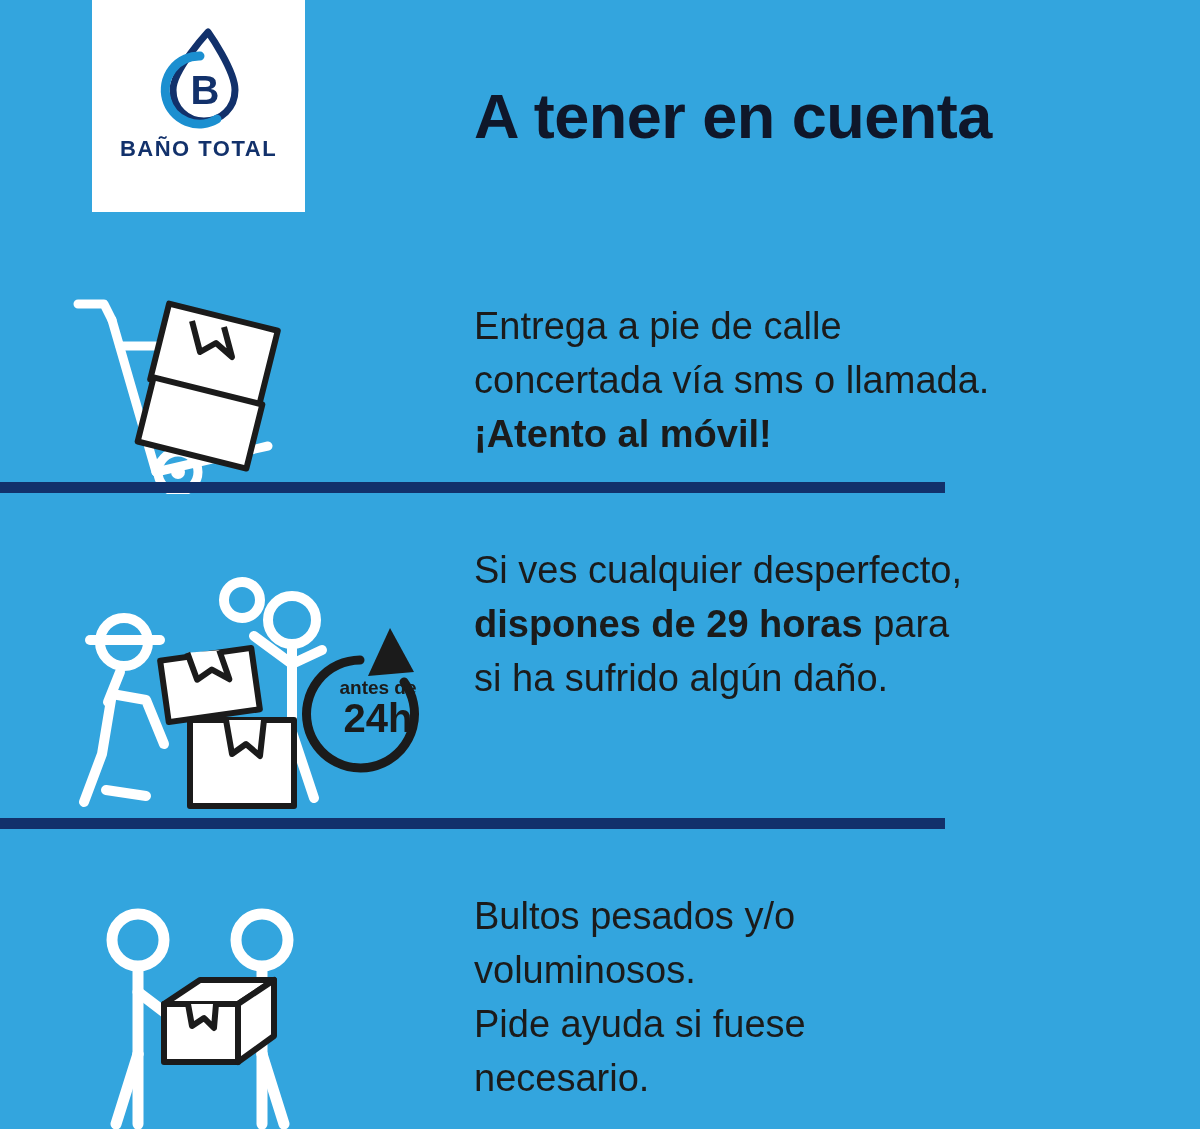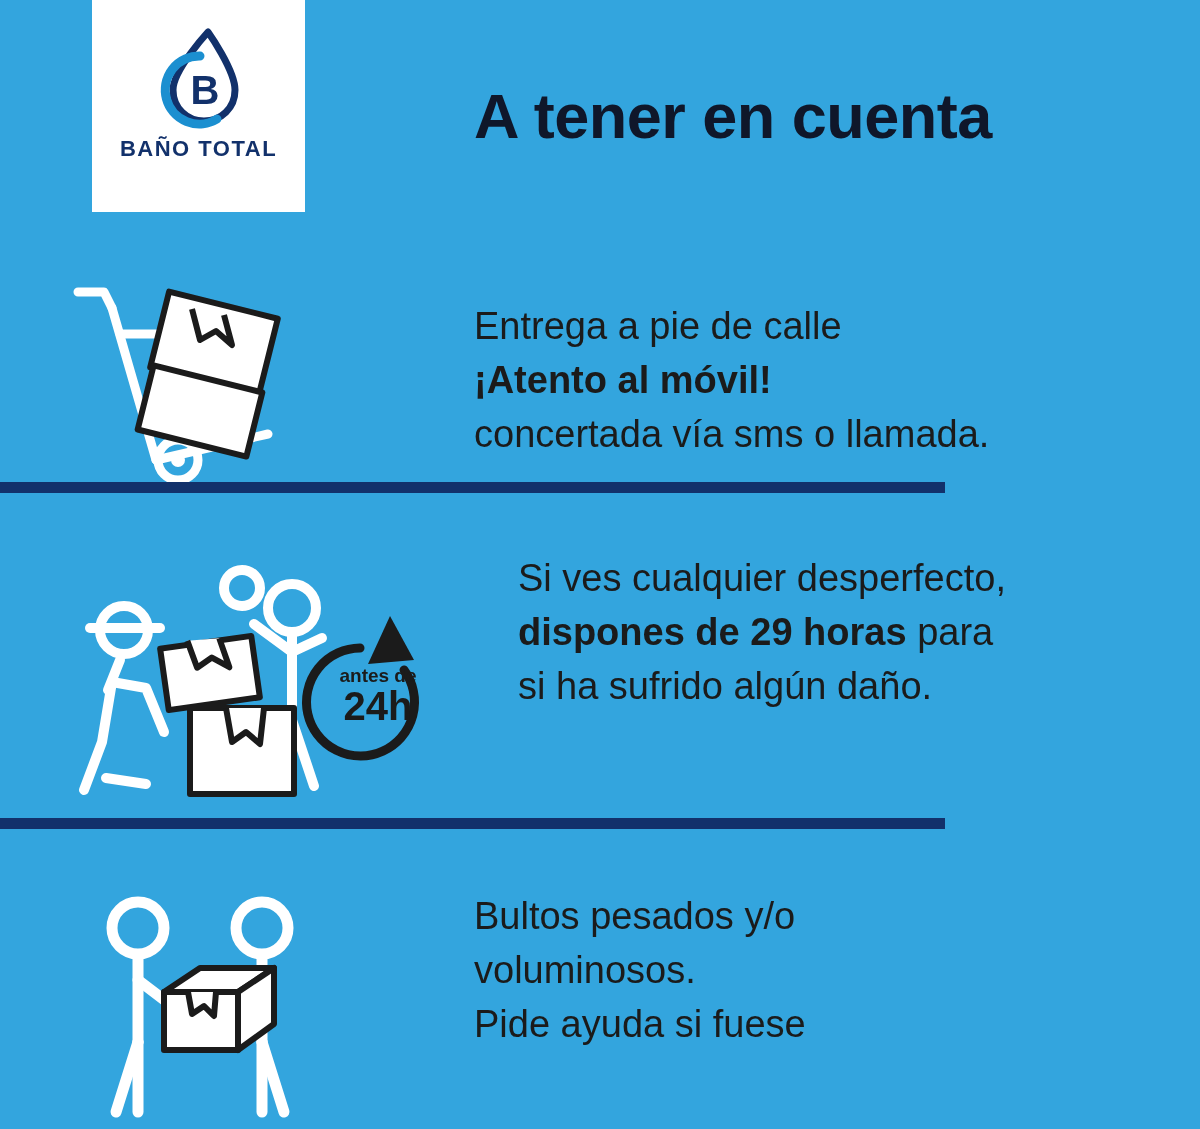--- a/index.html
+++ b/index.html
@@ -77,42 +77,42 @@
 
   
   .row {
     position: absolute;
     left: 0;
     width: 1200px;
   }
   .row .icon-cell {
     position: absolute;
     left: 60px;
-    top: 0;
+    top: 12px;
     width: 380px;
     text-align: right;
   }
   .row .text-cell {
     position: absolute;
     left: 474px;
     top: 0;
     width: 680px;
     color: #1B1B1B;
     font-family: "Liberation Sans", sans-serif;
     font-size: 38px;
     line-height: 1.42;
   }
   .row .text-cell b { font-weight: bold; }
 
   #row1 { top: 282px; height: 200px; }
   #row2 { top: 530px; height: 288px; }
   #row3 { top: 880px; height: 249px; }
 
   #row1 .text-cell { top: 18px; }
-  #row2 .text-cell { top: 22px; margin-left: 44px; }
+  #row2 .text-cell { top: 14px; }
   #row3 .text-cell { top: 10px; }
 
   .line { display: block; white-space: nowrap; }
 
   svg { display: block; }
 </style>
 </head>
 <body>
 
 <div class="poster">
@@ -145,22 +145,22 @@
         <circle cx="118" cy="178" r="7" fill="#FFFFFF"></circle>
         <g stroke="#1B1B1B" stroke-width="6" stroke-linejoin="round">
           <rect x="98" y="22" width="112" height="78" fill="#FFFFFF" transform="rotate(14 154 61)"></rect>
           <rect x="84" y="96" width="112" height="66" fill="#FFFFFF" transform="rotate(14 140 129)"></rect>
           <path d="M132 27 L140 58 L156 49 L172 63 L164 33" fill="#FFFFFF"></path>
         </g>
       </svg>
     </div>
     <div class="text-cell">
       <span class="line">Entrega a pie de calle</span>
+      <span class="line">concertada vía sms o llamada.</span>
       <span class="line" style="font-weight:bold">¡Atento al móvil!</span>
-      <span class="line">concertada vía sms o llamada.</span>
     </div>
   </div>
 
   <div class="divider d1"></div>
 
   <div class="row" id="row2">
     <div class="icon-cell">
       <svg width="400" height="290" viewBox="0 0 400 290" aria-hidden="true">
 
         <g fill="none" stroke="#FFFFFF" stroke-width="10" stroke-linecap="round" stroke-linejoin="round">
@@ -226,16 +226,17 @@
           <path d="M104 112 l36 -24 l74 0 l-36 24 Z" fill="#FFFFFF"></path>
           <path d="M178 112 l36 -24 l0 56 l-36 26 Z" fill="#FFFFFF"></path>
           <path d="M128 112 l4 22 l12 -8 l10 10 l2 -24" fill="#FFFFFF"></path>
         </g>
       </svg>
     </div>
     <div class="text-cell">
       <span class="line">Bultos pesados y/o</span>
       <span class="line">voluminosos.</span>
       <span class="line">Pide ayuda si fuese</span>
+      <span class="line">necesario.</span>
     </div>
   </div>
 
 </div>
 
 </body></html>

